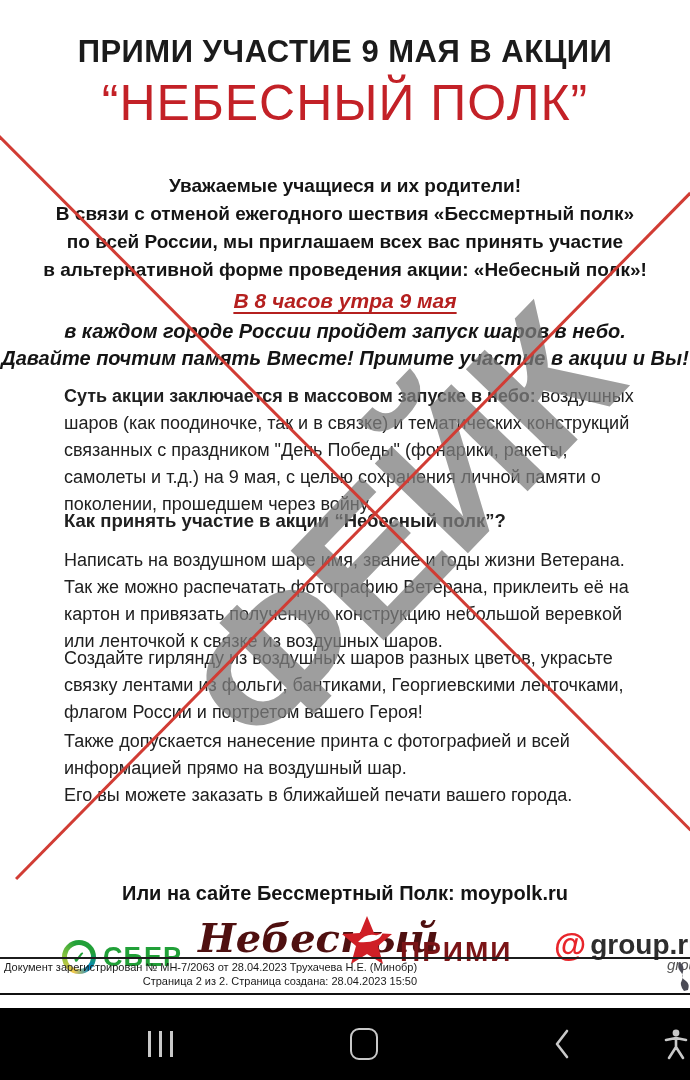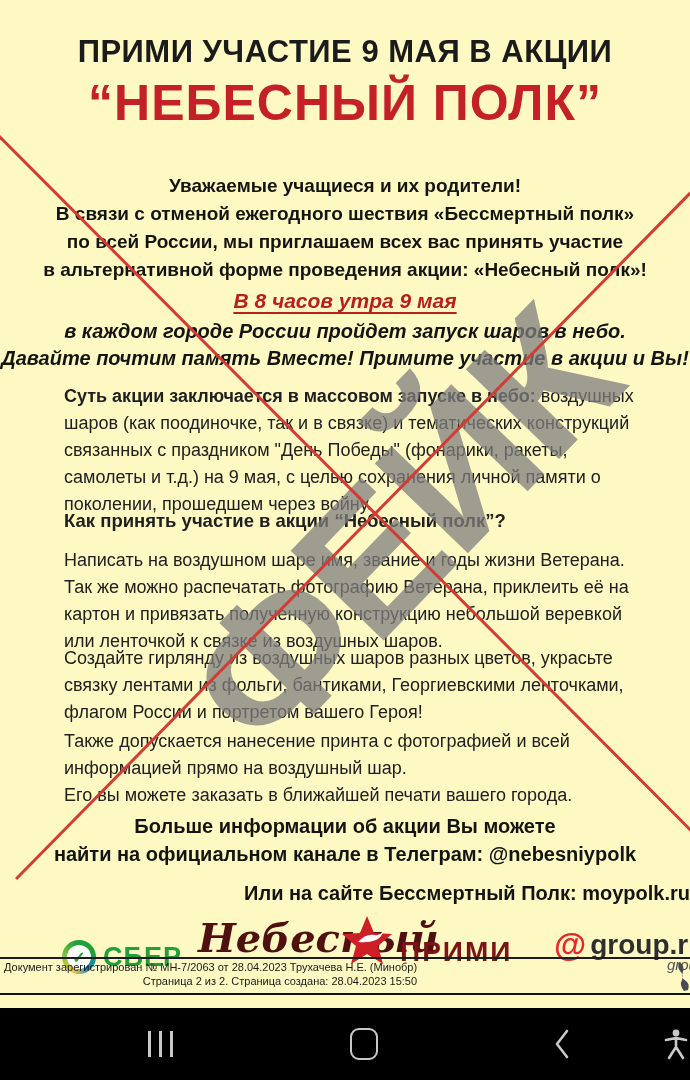--- a/index.html
+++ b/index.html
@@ -1,37 +1,37 @@
 <!DOCTYPE html>
 <html><head>
 <meta charset="utf-8">
 <style>
   html,body{margin:0;padding:0;background:#e9e9e9;}
-  .stage{position:relative;width:690px;height:1080px;margin:0 auto;background:#fef9c3;overflow:hidden;
+  .stage{position:relative;width:690px;height:1080px;margin:0 auto;background:#ffffff;overflow:hidden;
          font-family:"Liberation Sans",sans-serif;}
   .abs{position:absolute;}
   .center{left:0;right:0;text-align:center;}
   .pre{white-space:pre-line;}
 
   
   .title1{top:34px;font-size:31px;font-weight:bold;color:#1b1b1b;letter-spacing:.5px;}
-  .title2{top:74px;font-size:50px;font-weight:bold;color:#c32127;letter-spacing:1px;}
+  .title2{top:74px;font-size:50px;font-weight:normal;color:#c32127;letter-spacing:1px;}
   .intro{top:172px;font-size:19px;line-height:28px;font-weight:bold;color:#141414;}
   .hl-date{top:289px;font-size:21px;font-weight:bold;font-style:italic;color:#b5201f;
            text-decoration:underline;text-underline-offset:4px;}
   .hl-sub{top:318px;font-size:20px;line-height:27px;font-weight:bold;font-style:italic;color:#141414;}
   .body-par{left:64px;width:586px;font-size:18px;line-height:27px;color:#202020;}
   .p1{top:383px;}
   .p2h{top:507px;font-weight:bold;font-size:18.5px;}
   .p3{top:547px;}
   .p4{top:645px;}
   .p5{top:728px;}
   .lead{font-weight:bold;}
   .footer1{top:812px;font-size:20px;line-height:28px;font-weight:bold;color:#141414;}
-  .footer2{top:882px;font-size:20px;font-weight:bold;color:#141414;text-align:right;}
+  .footer2{top:882px;font-size:20px;font-weight:bold;color:#141414;}
 
   
   .wm{left:400px;top:530px;transform:translate(-50%,-50%) rotate(-46deg);
       font-size:188px;font-weight:bold;color:rgba(125,125,125,.75);
       letter-spacing:-4px;z-index:5;pointer-events:none;}
   .cross{height:3px;background:#d13c34;transform-origin:0 0;z-index:6;}
   .cross-a{left:0;top:135px;width:980px;transform:rotate(45.1deg);}
   .cross-b{left:15px;top:878px;width:962px;transform:rotate(-45.5deg);}
 
   
@@ -89,22 +89,20 @@
   <div class="abs body-par p1">
     <span class="lead">Суть акции заключается в массовом запуске в небо:</span><span> воздушных шаров (как поодиночке, так и в связке) и тематических конструкций связанных с праздником "День Победы" (фонарики, ракеты, самолеты и т.д.) на 9 мая, с целью сохранения личной памяти о поколении, прошедшем через войну.</span>
   </div>
 
   <div class="abs body-par p2h">Как принять участие в акции “Небесный полк”?</div>
   <div class="abs body-par p3">Написать на воздушном шаре имя, звание и годы жизни Ветерана. Так же можно распечатать фотографию Ветерана, приклеить её на картон и привязать полученную конструкцию небольшой веревкой или ленточкой к связке из воздушных шаров.</div>
   <div class="abs body-par p4">Создайте гирлянду из воздушных шаров разных цветов, украсьте связку лентами из фольги, бантиками, Георгиевскими ленточками, флагом России и портретом вашего Героя!</div>
   <div class="abs body-par p5 pre">Также допускается нанесение принта с фотографией и всей информацией прямо на воздушный шар.
 Его вы можете заказать в ближайшей печати вашего города.</div>
 
-  <div class="abs center footer1 pre">Больше информации об акции Вы можете
-найти на официальном канале в Телеграм: @nebesniypolk</div>
   <div class="abs center footer2">Или на сайте Бессмертный Полк: moypolk.ru</div>
 
   <div class="abs sber">
     <div class="sber-ring">
       <div class="inner">
           <span>✓</span>
         </div>
     </div>
     <div class="sber-word">СБЕР</div>
   </div>

